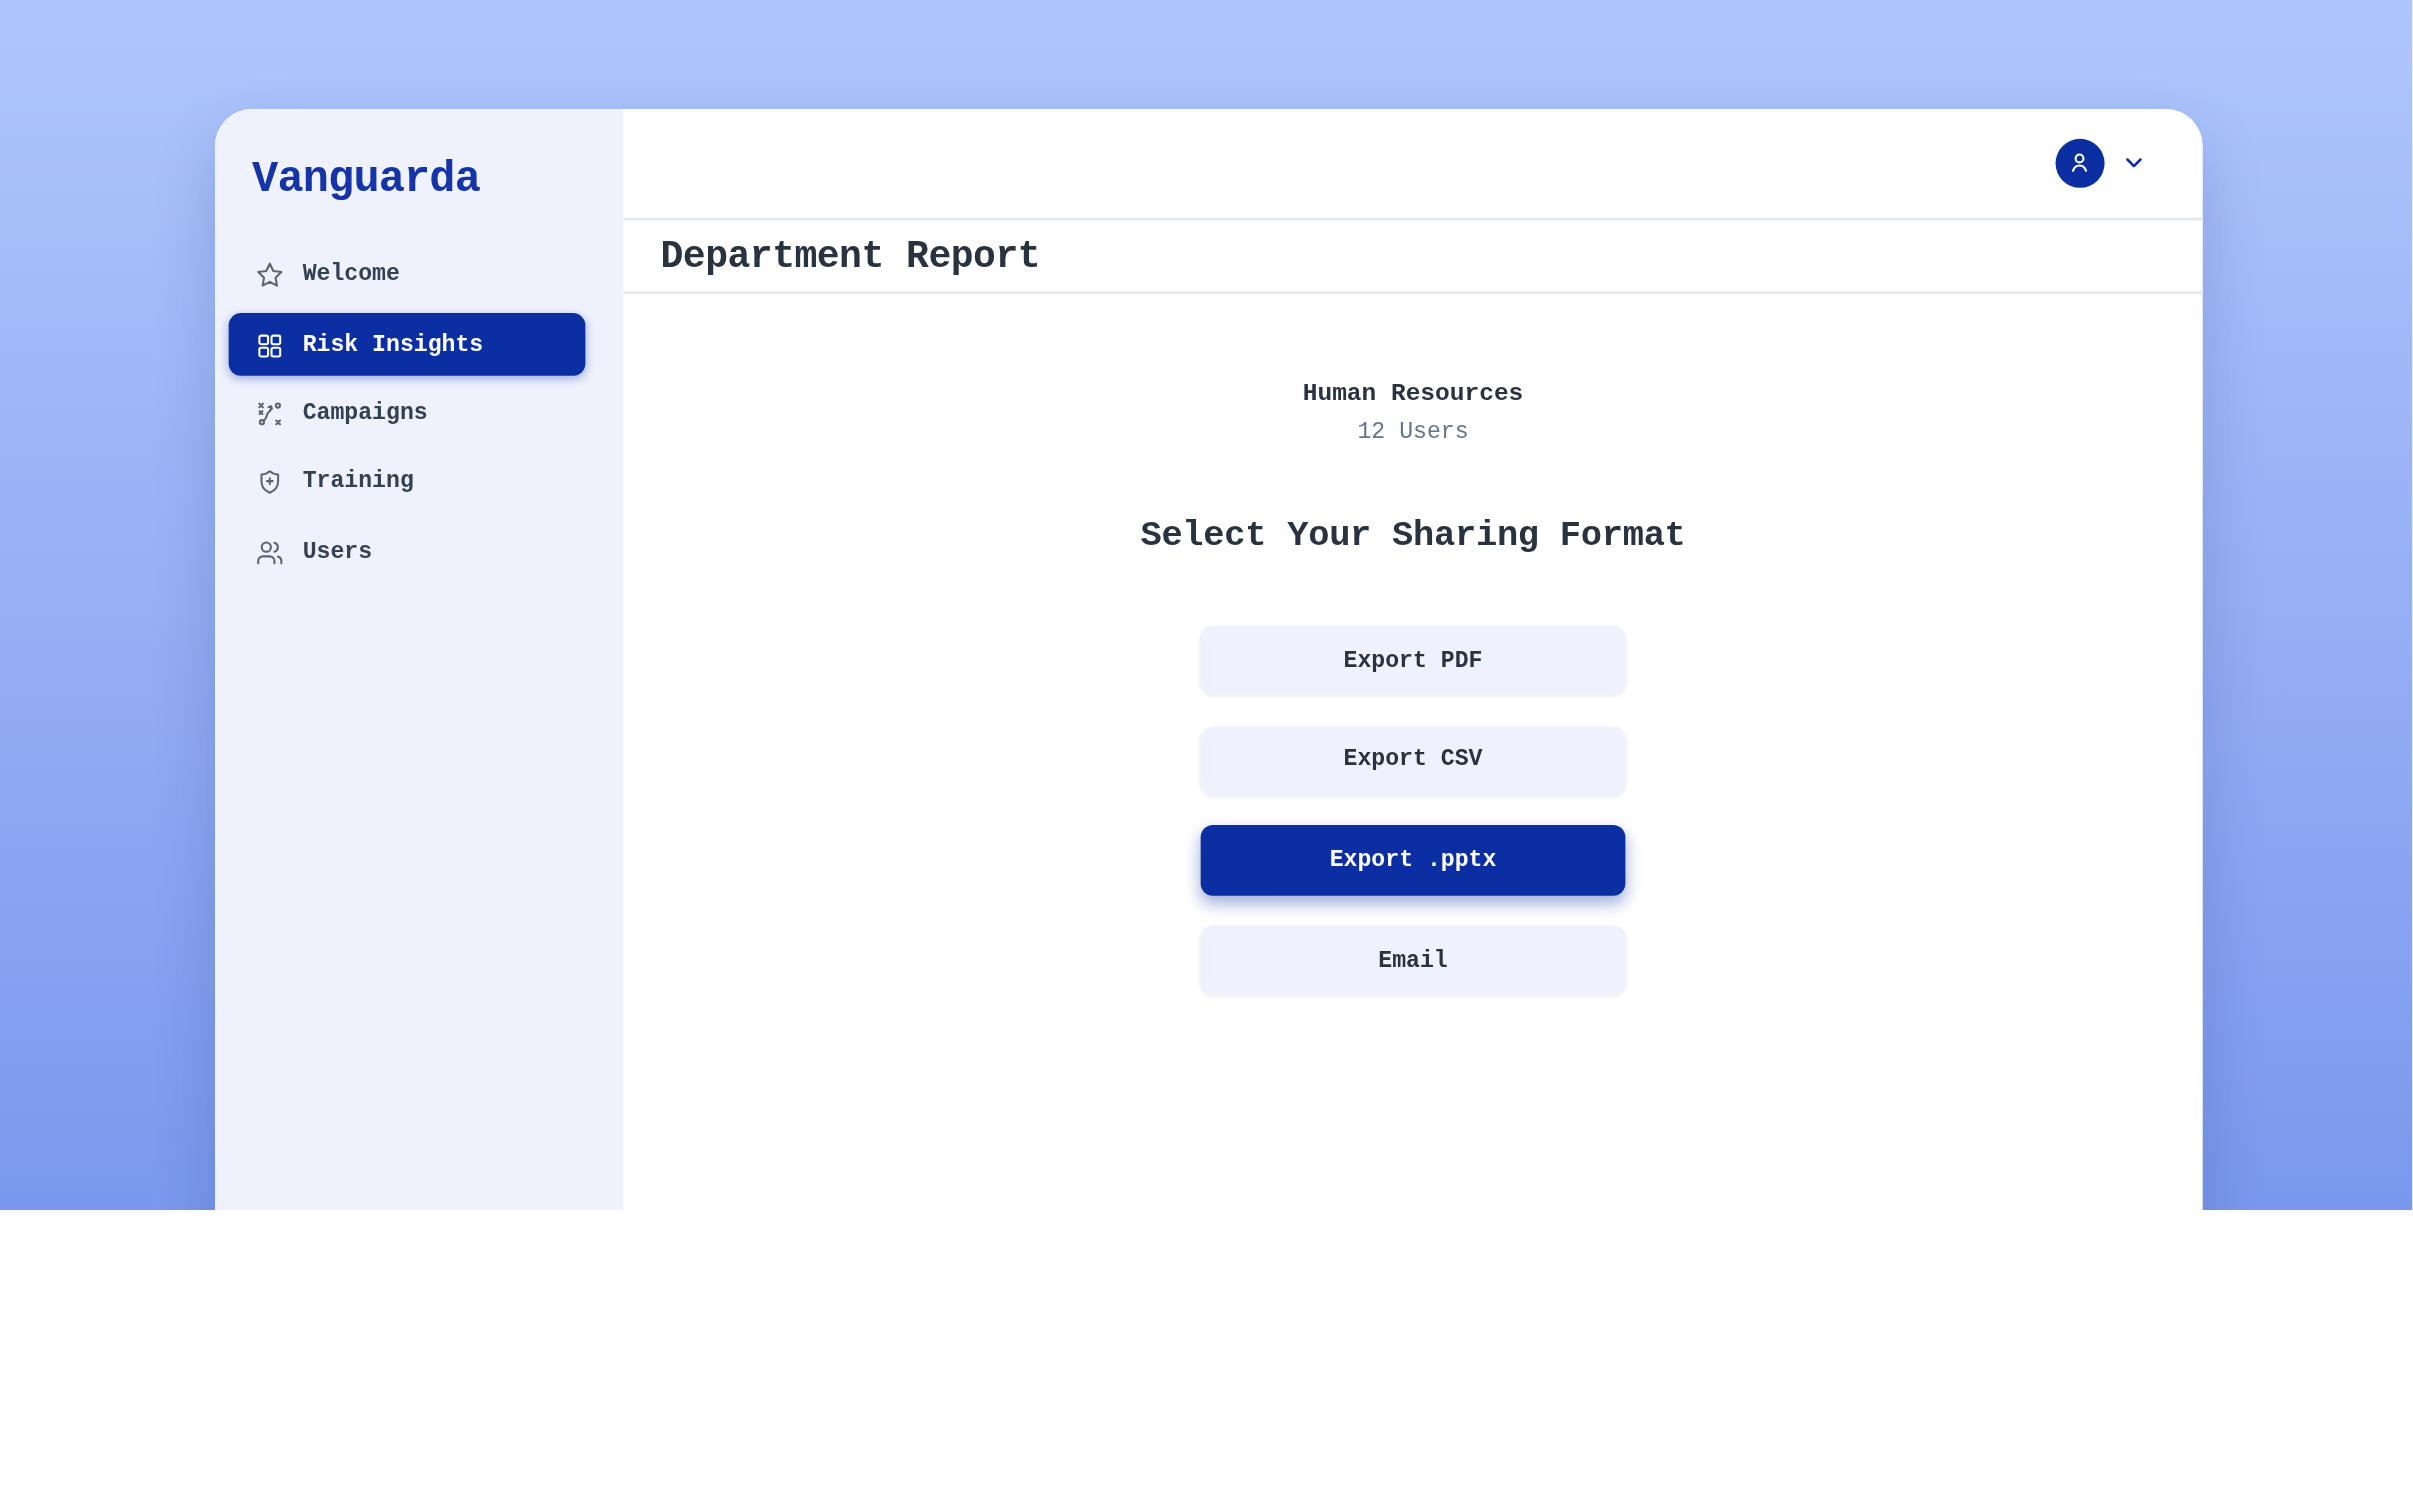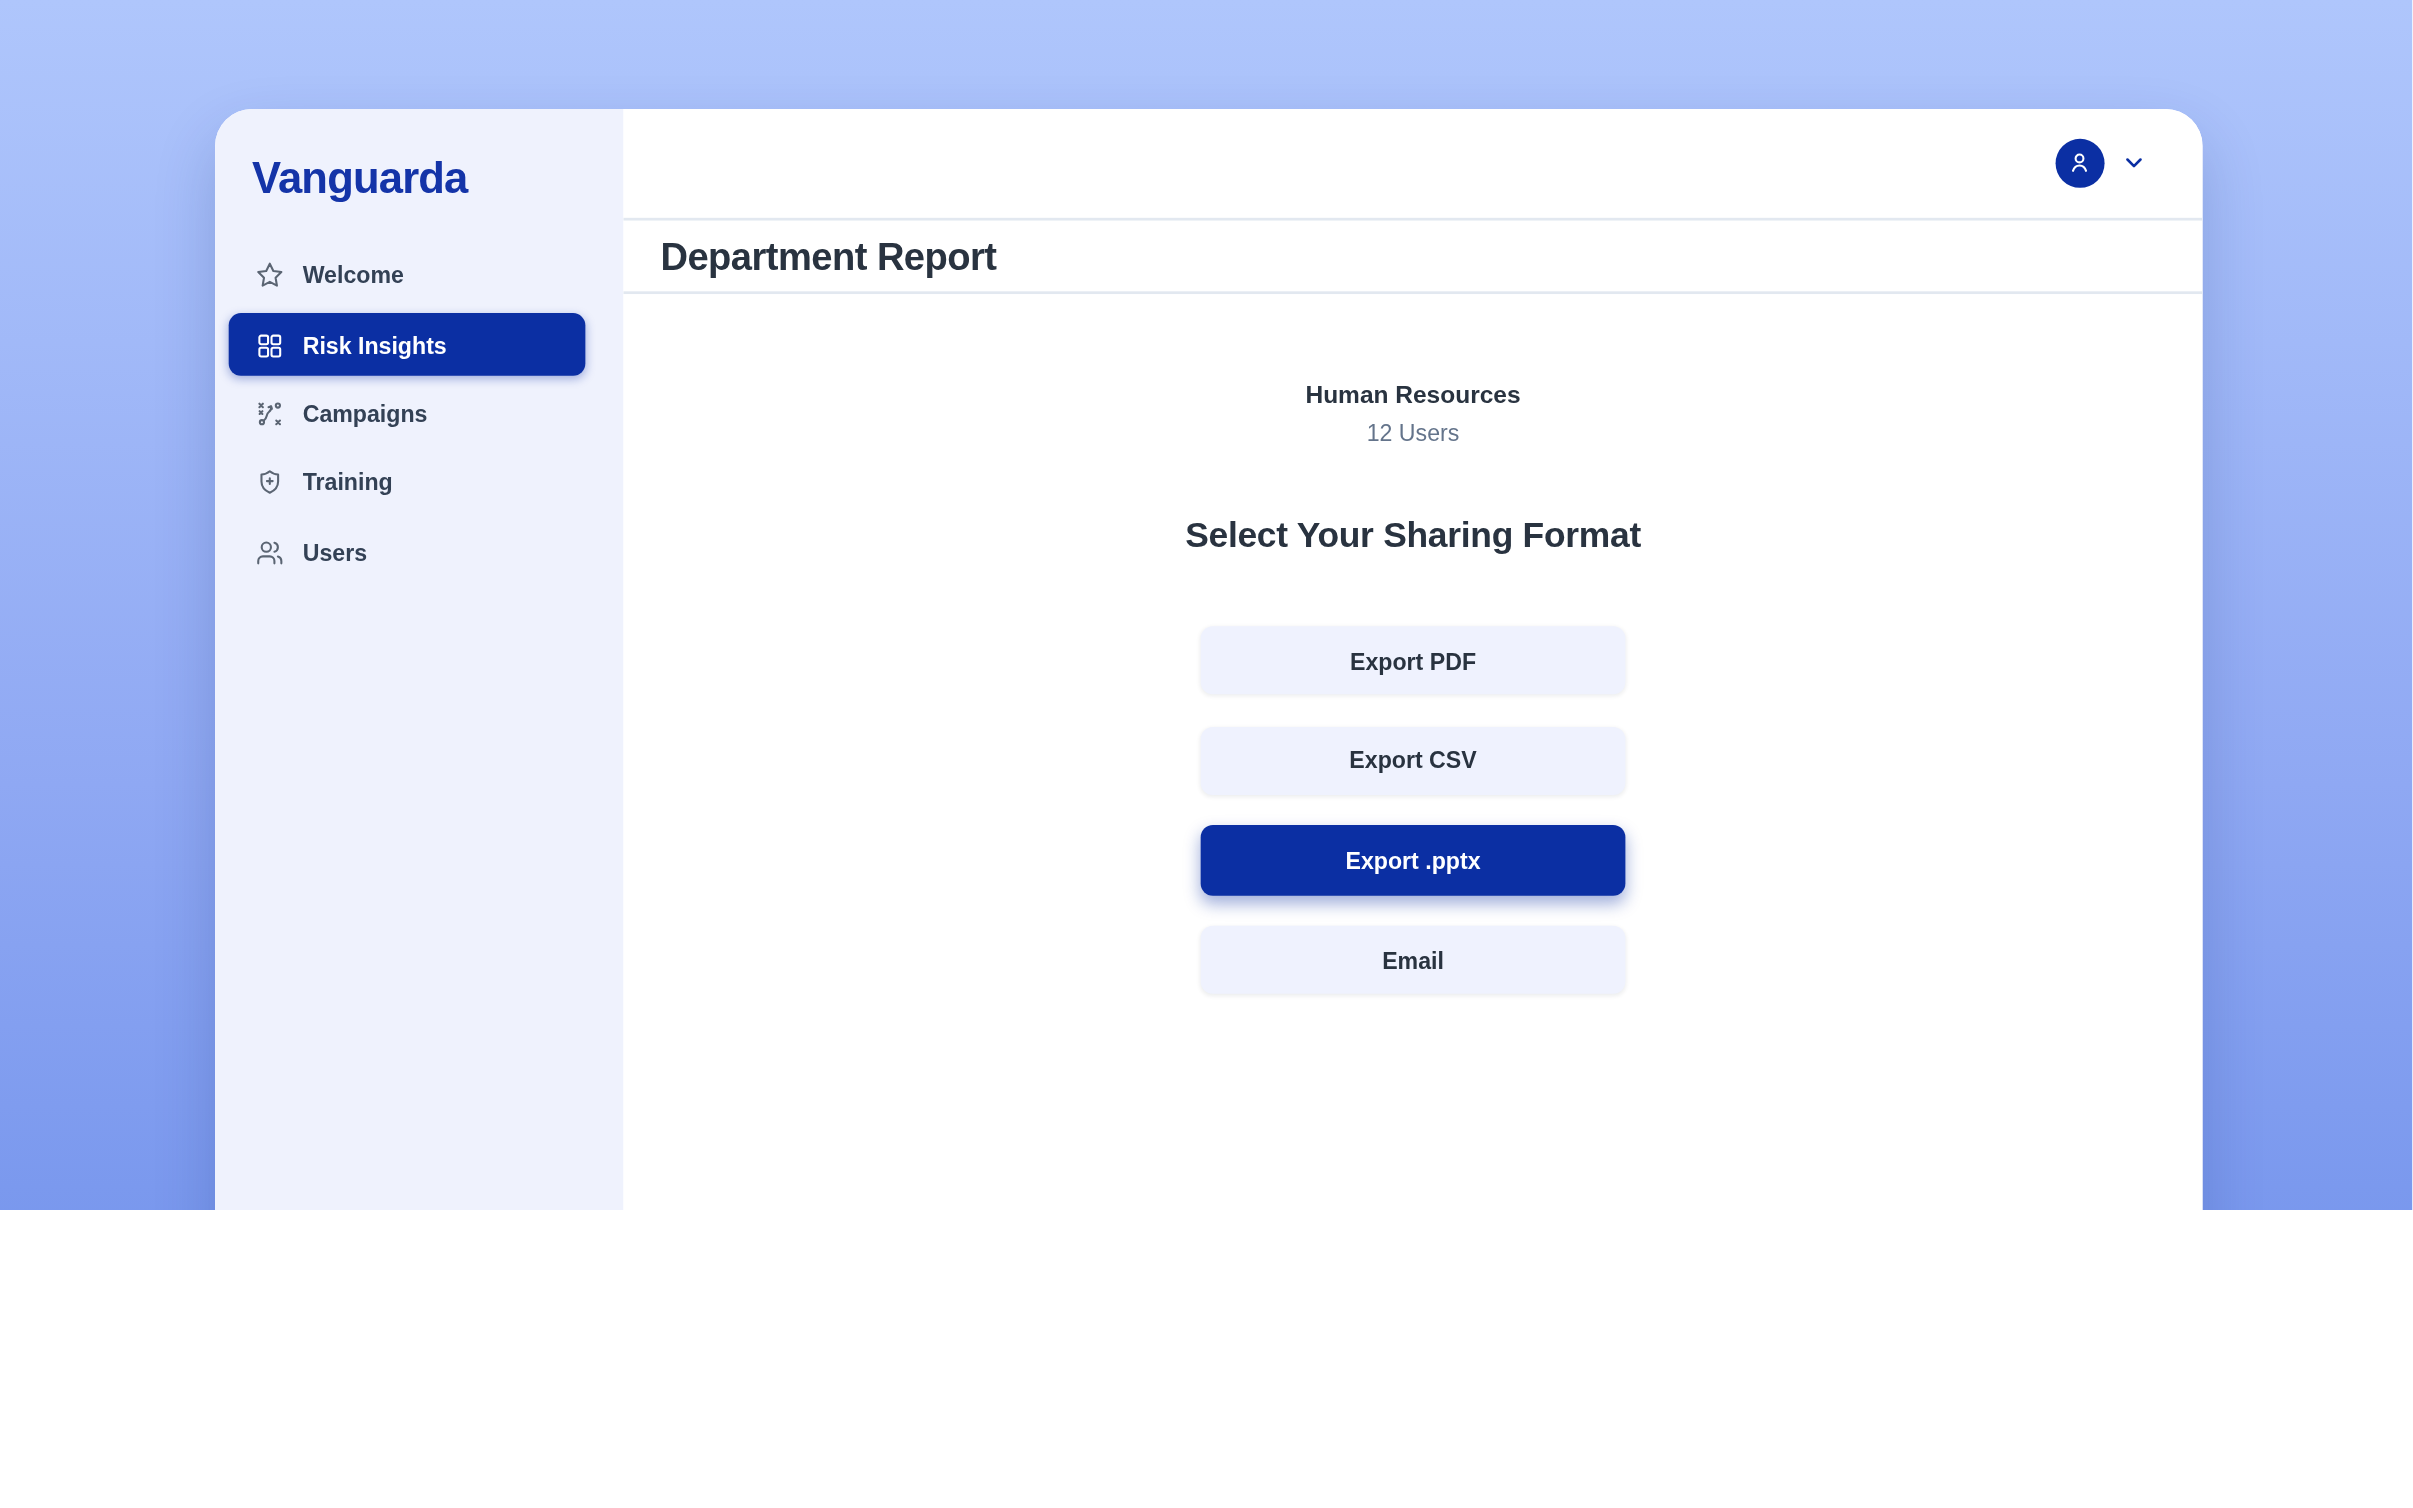--- a/index.html
+++ b/index.html
@@ -1,19 +1,19 @@
 <!DOCTYPE html>
 <html style="font-size:9px"><head>
 <meta charset="utf-8">
 <style>
   * { margin:0; padding:0; box-sizing:border-box; }
   html,body { width:2413px; height:1509px; }
   body { font-family:"Liberation Sans","DejaVu Sans",sans-serif; overflow:hidden; }
 
-  .stage { width:2413px; height:1210px; overflow:hidden; }
+  .stage { width:2413px; height:1210px; overflow:hidden;font-family:Liberation Mono, monospace; }
   .viewport {
     width:886px; height:554px;
     transform:scale(2.7226); transform-origin:0 0;
     background:linear-gradient(180deg,#AFC6FC 0%, #8FA8F3 52%, #6B8DEA 100%);
     position:relative;
   }
 
   .app-card {
     position:absolute; left:79px; top:40px; width:730px; height:474px;
     background:#FFFFFF; border-radius:13.6px; overflow:hidden;

